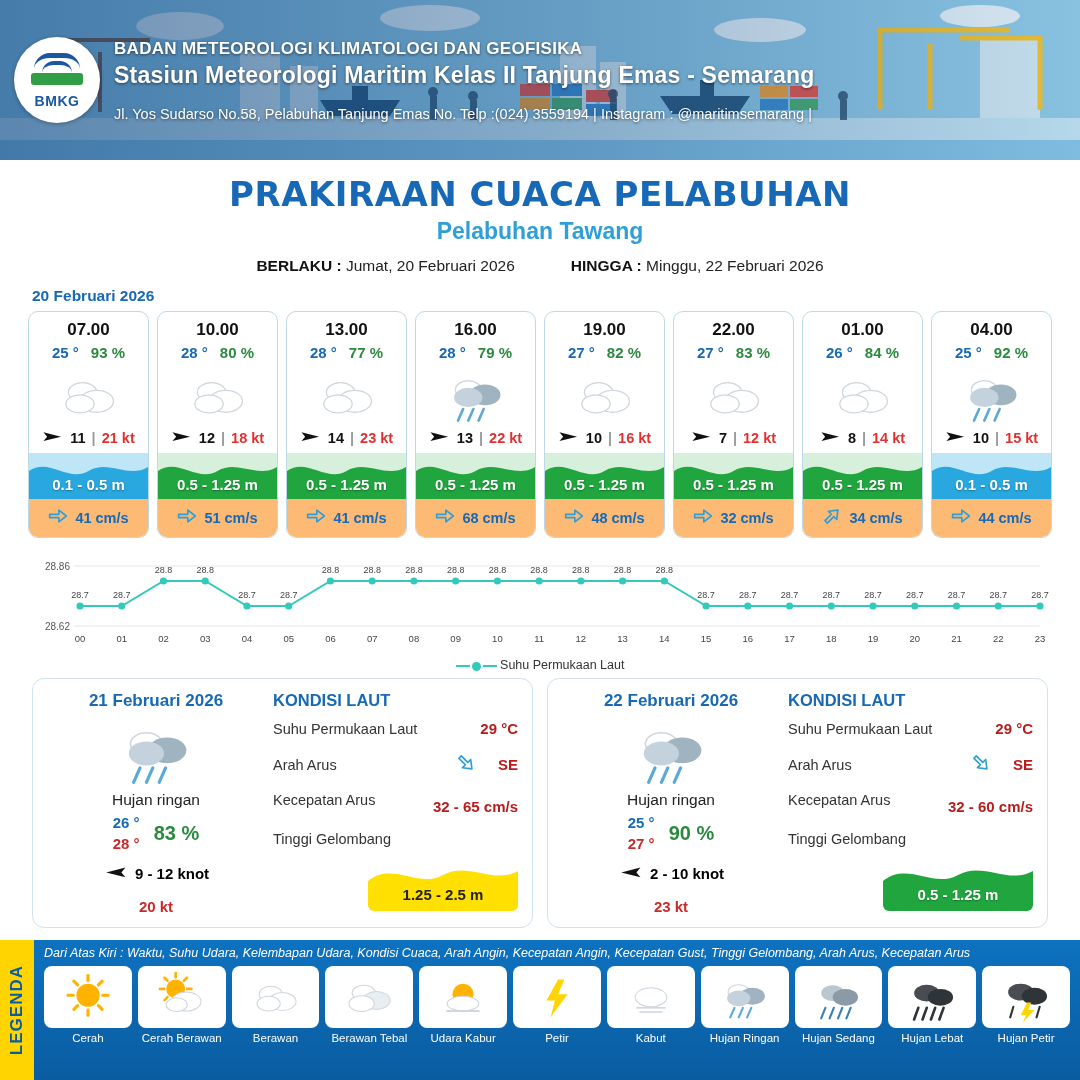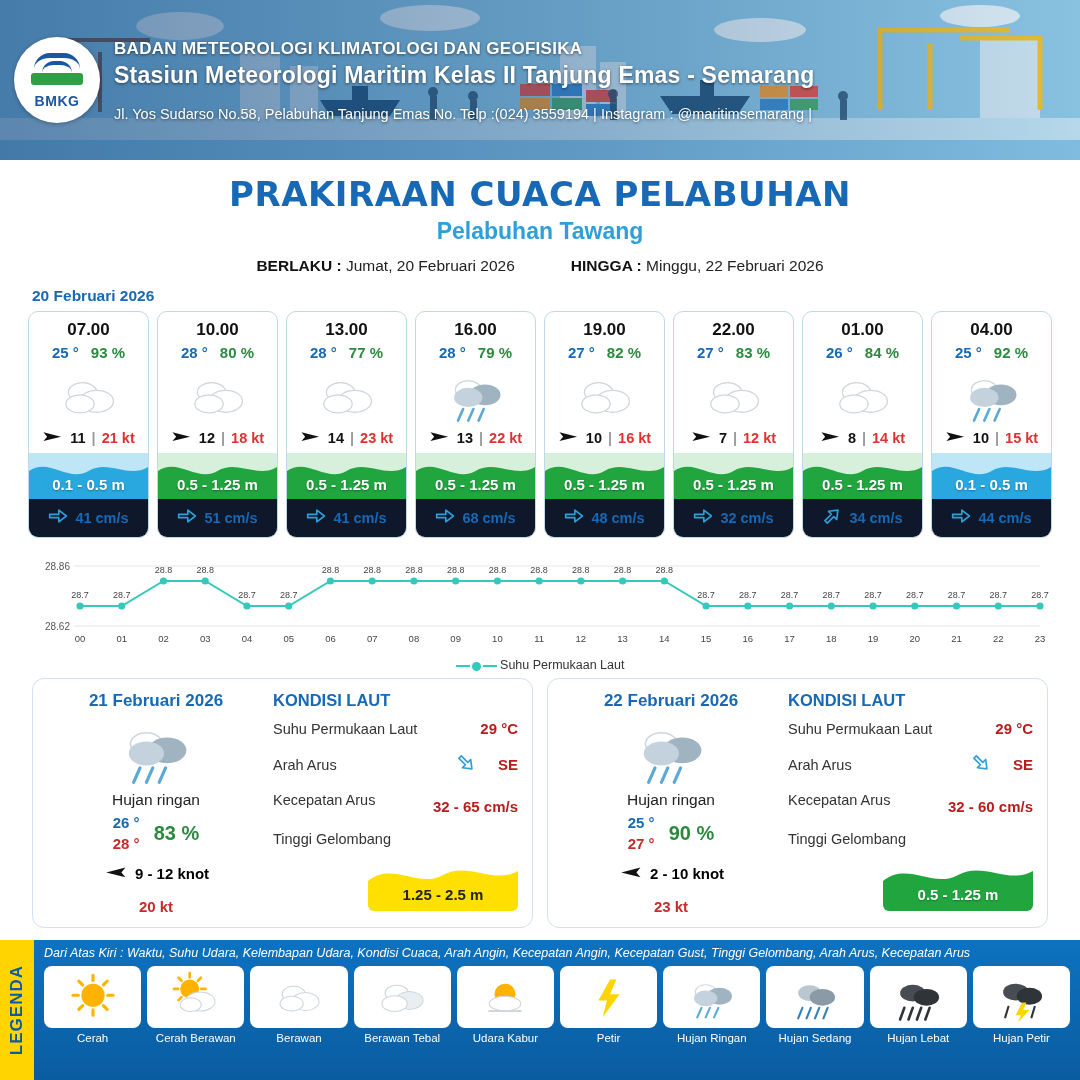--- a/index.html
+++ b/index.html
@@ -89,21 +89,21 @@
   .c-wind .ws { color:#111; }
   .c-wind .sep { color:#999; }
   .c-wind .gust { color:#e03131; }
   .c-wave-wrap { position:relative; height: 46px; margin-top:auto; }
   .c-wave-label {
     position:absolute; left:0; right:0; bottom: 6px; text-align:center;
     font-size: 15px; font-weight: bold; color:#fff; text-shadow: 0 1px 2px rgba(0,0,0,.35);
   }
   .c-curr {
     display:flex; align-items:center; justify-content:center; gap:7px;
-    font-size:14.5px; color:#1769b5; font-weight:bold; padding: 7px 0 8px; background:#0f172a;
+    font-size:14.5px; color:#1769b5; font-weight:bold; padding: 7px 0 8px; background:#fdba74;
   }
 
   
   .chart-wrap { padding: 10px 28px 0 28px; position: relative; height: 118px;}
   .chart-legend { text-align:center; font-size: 12.5px; color:#333; margin-top:2px; }
   .legend-dot { display:inline-block; width:9px;height:9px;border-radius:50%;background:#33c9bb; vertical-align:middle; margin:0 2px;}
   .legend-line { display:inline-block; width:14px; height:2px; background:#33c9bb; vertical-align:middle;}
 
   
   .panels { display:flex; gap: 14px; padding: 6px 32px 0 32px; }
@@ -843,20 +843,30 @@
     <div class="leg-box">
             <svg width="54" height="52.650000000000006" viewBox="0 0 100 100">
               <polygon points="52,16 30,56 46,56 38,88 70,44 52,44 64,16" fill="#ffd400"></polygon>
             </svg>
           </div>
     <div class="leg-label">Petir</div>
         </div>
         <div class="leg-item">
     <div class="leg-box">
             <svg width="54" height="52.650000000000006" viewBox="0 0 100 100">
+              <ellipse cx="50" cy="50" rx="30" ry="18" fill="#ffffff" stroke="#cfd6dd" stroke-width="2"></ellipse>
+        <line x1="22" y1="70" x2="78" y2="70" stroke="#cfd6dd" stroke-width="3"></line>
+        <line x1="28" y1="78" x2="72" y2="78" stroke="#cfd6dd" stroke-width="3"></line>
+            </svg>
+          </div>
+    <div class="leg-label">Kabut</div>
+        </div>
+        <div class="leg-item">
+    <div class="leg-box">
+            <svg width="54" height="52.650000000000006" viewBox="0 0 100 100">
               <ellipse cx="38" cy="40" rx="20" ry="14" fill="#ffffff" stroke="#cfd6dd" stroke-width="2"></ellipse>
         <ellipse cx="64" cy="48" rx="24" ry="16" fill="#9fb3c0"></ellipse>
         <ellipse cx="38" cy="52" rx="22" ry="15" fill="#c3d2dc"></ellipse>
         <line x1="30" y1="70" x2="22" y2="88" stroke="#5aa9d6" stroke-width="4" stroke-linecap="round"></line>
               <line x1="46" y1="70" x2="38" y2="88" stroke="#5aa9d6" stroke-width="4" stroke-linecap="round"></line>
               <line x1="62" y1="70" x2="54" y2="88" stroke="#5aa9d6" stroke-width="4" stroke-linecap="round"></line>
             </svg>
           </div>
     <div class="leg-label">Hujan Ringan</div>
         </div>

